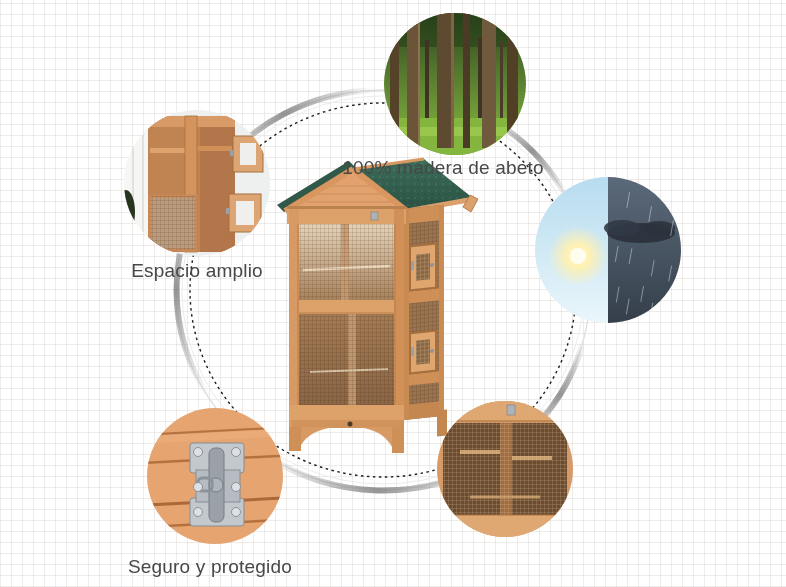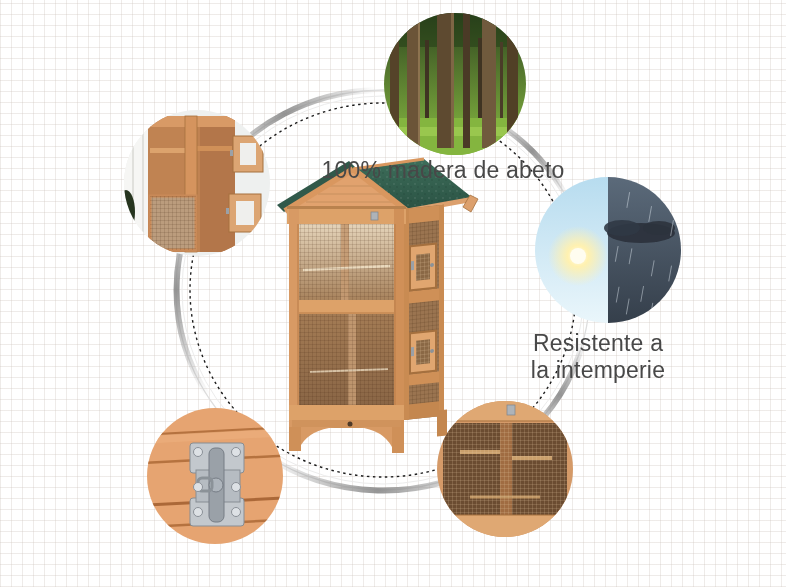--- a/index.html
+++ b/index.html
@@ -7,21 +7,21 @@
     position:relative; width:786px; height:587px; overflow:hidden;
     background-color:#ffffff;
     background-image:
       repeating-linear-gradient(0deg, rgba(203,193,186,.32) 0px, rgba(203,193,186,.32) 1px, transparent 1px, transparent 11px),
       repeating-linear-gradient(90deg, rgba(203,193,186,.32) 0px, rgba(203,193,186,.32) 1px, transparent 1px, transparent 11px);
     font-family:"Liberation Sans", sans-serif;
   }
   svg{position:absolute; left:0; top:0;}
   .label{
     position:absolute; transform:translate(-50%,-50%);
-    font-size:23px; line-height:1.18; color:#484848;
+    font-size:19px; line-height:1.18; color:#484848;
     text-align:center; white-space:pre-line; letter-spacing:.2px;
   }
 </style>
 </head>
 <body>
 
 <div class="stage">
 
 <svg width="786" height="587" viewBox="0 0 786 587">
   <defs>
@@ -305,18 +305,20 @@
     <line x1="437" y1="421" x2="573" y2="421" stroke="#a5703e" stroke-width="1.2"></line>
     <rect x="507" y="405" width="8" height="10" fill="#aeb3b8" stroke="#7d838a" stroke-width="0.7"></rect>
     <rect x="437" y="515" width="136" height="22" fill="#dfa873"></rect>
     <line x1="437" y1="515" x2="573" y2="515" stroke="#a5703e" stroke-width="1.2"></line>
   </g>
 </svg>
 
 <div class="label" style="left:443px; top:157px;">
   <span>100% madera de abeto</span>
 </div>
-<div class="label" style="left:598px; top:344px;">
-  <span>Resistente a
-la intemperie</span>
+<div class="label" style="left:197px; top:260px;">
+  <span>Espacio amplio</span>
 </div>
-
+<div class="label" style="left:210px; top:556px;">
+  <span>Seguro y protegido</span>
 </div>
 
+</div>
+
 </body></html>

